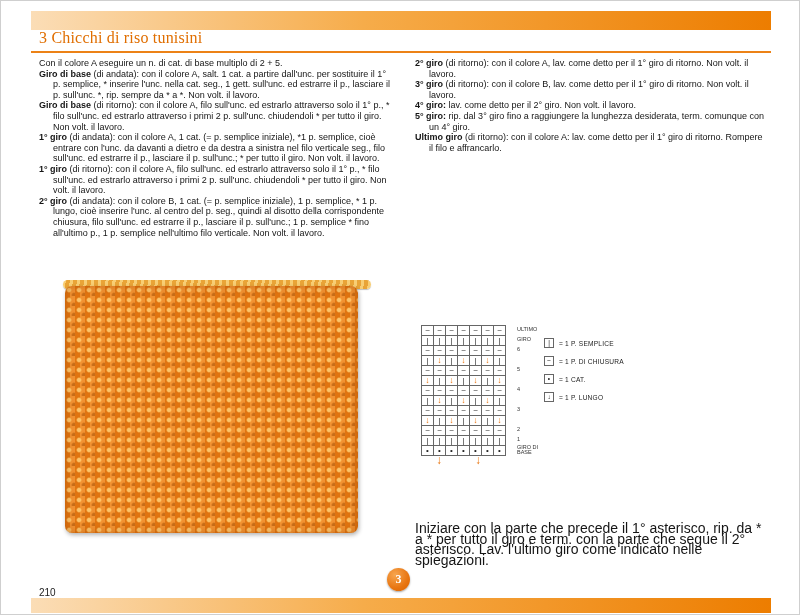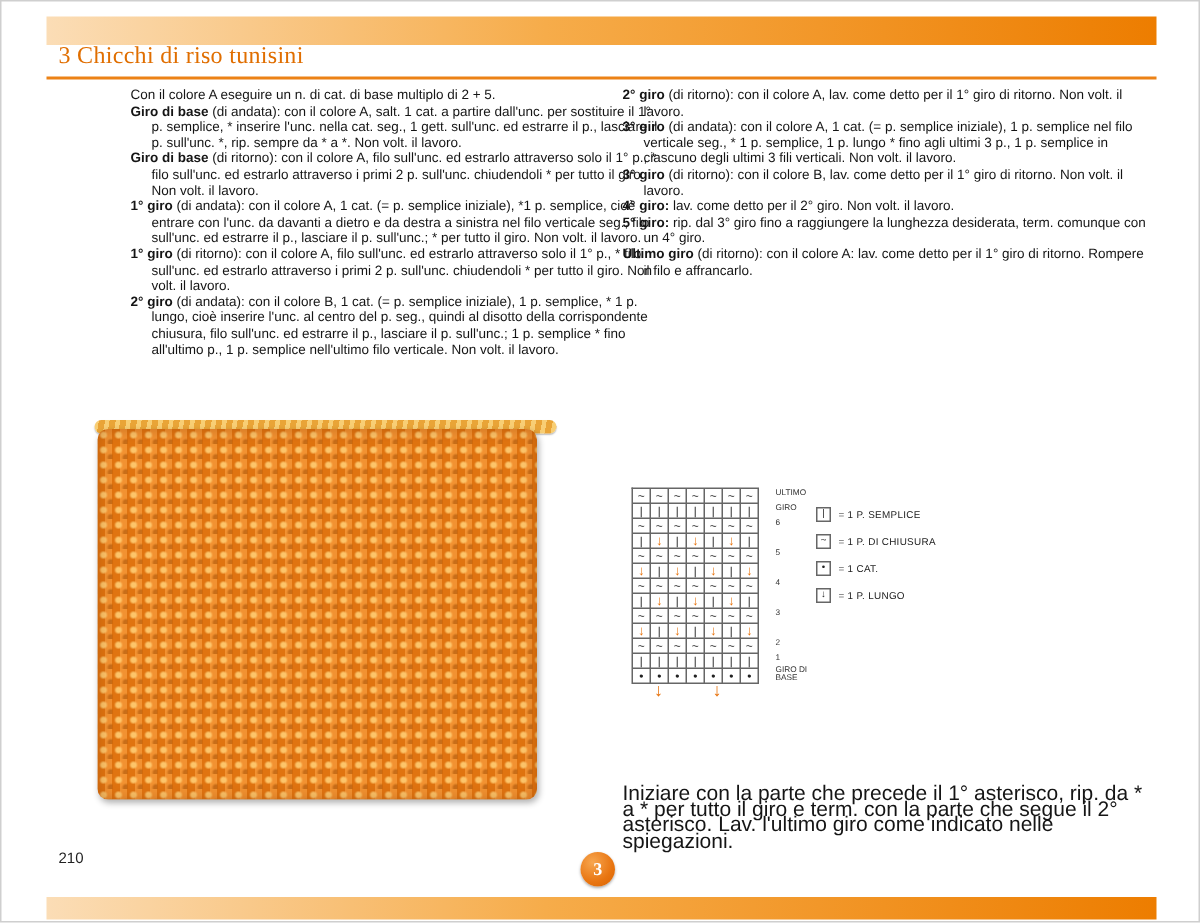--- a/index.html
+++ b/index.html
@@ -12,21 +12,21 @@
           background:linear-gradient(90deg,#FBDDB6 0%,#F6AC4A 45%,#ED7D00 100%); }
   .accent-bar.top { top:10px; }
   .accent-bar.bottom { top:597px; height:15px; }
 
   .page-title { position:absolute; left:38px; top:28px;
           font-family:"Liberation Serif", serif; font-size:16px; font-weight:normal;
           color:#E06E00; letter-spacing:.2px; }
   .title-rule { position:absolute; left:30px; top:50px; width:740px; height:2px; background:#EC8216; }
 
   .col { position:absolute; top:57px; width:354px; font-size:9px; line-height:10.6px; color:#151515; }
-  .col.left  { left:38px;margin-left:48px; }
+  .col.left  { left:38px; }
   .col.right { left:414px; }
   .para { padding-left:14px; text-indent:-14px; margin:0; }
   .plabel { font-weight:bold;text-align:right; }
   .intro { margin:0; }
 
   
   .chain { position:absolute; left:62px; top:279px; width:308px; height:9px; border-radius:5px;
            background:repeating-linear-gradient(100deg,#F8CE74 0 3px,#E9A437 3px 7px);
            box-shadow:0 1px 1px rgba(0,0,0,.25); }
   .swatch { position:absolute; left:64px; top:285px; width:293px; height:247px; border-radius:7px;
@@ -57,21 +57,21 @@
 
   
   .legend { position:absolute; left:543px; top:337px; }
   .legend-item { display:flex; align-items:center; gap:5px; margin-bottom:8px; }
   .sym-box { width:10px; height:10px; border:1px solid #666; display:flex; align-items:center;
              justify-content:center; font-size:6.5px; line-height:1; color:#222; background:#fff; }
   .legend-text { font-size:6.6px; color:#222; letter-spacing:.2px; }
 
   .note { position:absolute; left:414px; top:522px; width:356px; font-size:14px; line-height:10.6px; color:#151515; }
 
-  .page-number { position:absolute; left:38px; top:566px; font-size:10px; color:#222; }
+  .page-number { position:absolute; left:38px; top:586px; font-size:10px; color:#222; }
   .section-badge { position:absolute; left:386px; top:567px; width:23px; height:23px; border-radius:50%;
            background:radial-gradient(circle at 35% 30%, #F7A64F, #E87511 60%, #D96200);
            display:flex; align-items:center; justify-content:center;
            color:#fff; font-weight:bold; font-size:12px; font-family:"Liberation Serif", serif;
            box-shadow:0 1px 2px rgba(0,0,0,.35); z-index:3; }
   .watermark { position:absolute; right:6px; top:599px; font-size:9.5px; color:#8e8e8e; z-index:4;margin-top:17px; }
 </style>
 </head>
 <body>
 
@@ -89,21 +89,20 @@
         <p class="para"><span class="plabel">Giro di base</span> (di ritorno): con il colore A, filo sull'unc. ed estrarlo attraverso solo il 1° p., * filo sull'unc. ed estrarlo attraverso i primi 2 p. sull'unc. chiudendoli * per tutto il giro. Non volt. il lavoro.</p>
         <p class="para"><span class="plabel">1° giro</span> (di andata): con il colore A, 1 cat. (= p. semplice iniziale), *1 p. semplice, cioè entrare con l'unc. da davanti a dietro e da destra a sinistra nel filo verticale seg., filo sull'unc. ed estrarre il p., lasciare il p. sull'unc.; * per tutto il giro. Non volt. il lavoro.</p>
         <p class="para"><span class="plabel">1° giro</span> (di ritorno): con il colore A, filo sull'unc. ed estrarlo attraverso solo il 1° p., * filo sull'unc. ed estrarlo attraverso i primi 2 p. sull'unc. chiudendoli * per tutto il giro. Non volt. il lavoro.</p>
         <p class="para"><span class="plabel">2° giro</span> (di andata): con il colore B, 1 cat. (= p. semplice iniziale), 1 p. semplice, * 1 p. lungo, cioè inserire l'unc. al centro del p. seg., quindi al disotto della corrispondente chiusura, filo sull'unc. ed estrarre il p., lasciare il p. sull'unc.; 1 p. semplice * fino all'ultimo p., 1 p. semplice nell'ultimo filo verticale. Non volt. il lavoro.</p>
       </div>
   </div>
 
   <div class="col right">
     <div id="right-paras">
         <p class="para"><span class="plabel">2° giro</span> (di ritorno): con il colore A, lav. come detto per il 1° giro di ritorno. Non volt. il lavoro.</p>
-        <p class="para"><span class="plabel">3° giro</span> (di andata): con il colore A, 1 cat. (= p. semplice iniziale), 1 p. semplice nel filo verticale seg., * 1 p. semplice, 1 p. lungo * fino agli ultimi 3 p., 1 p. semplice in ciascuno degli ultimi 3 fili verticali. Non volt. il lavoro.</p>
         <p class="para"><span class="plabel">3° giro</span> (di ritorno): con il colore B, lav. come detto per il 1° giro di ritorno. Non volt. il lavoro.</p>
         <p class="para"><span class="plabel">4° giro:</span> lav. come detto per il 2° giro. Non volt. il lavoro.</p>
         <p class="para"><span class="plabel">5° giro:</span> rip. dal 3° giro fino a raggiungere la lunghezza desiderata, term. comunque con un 4° giro.</p>
         <p class="para"><span class="plabel">Ultimo giro</span> (di ritorno): con il colore A: lav. come detto per il 1° giro di ritorno. Rompere il filo e affrancarlo.</p>
       </div>
   </div>
 
   <div class="chain"></div>
   <div class="swatch"></div>
 

